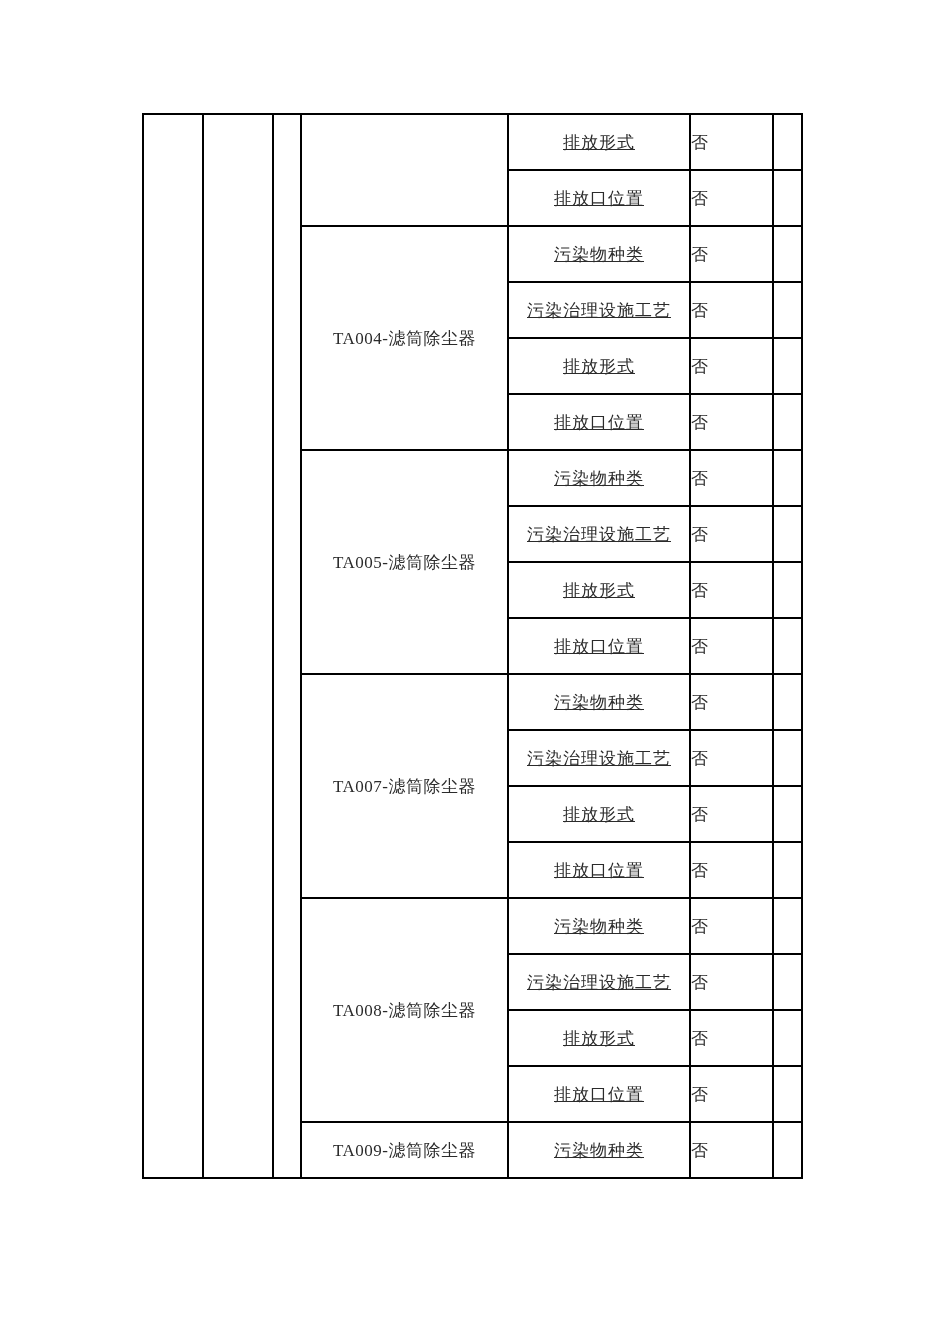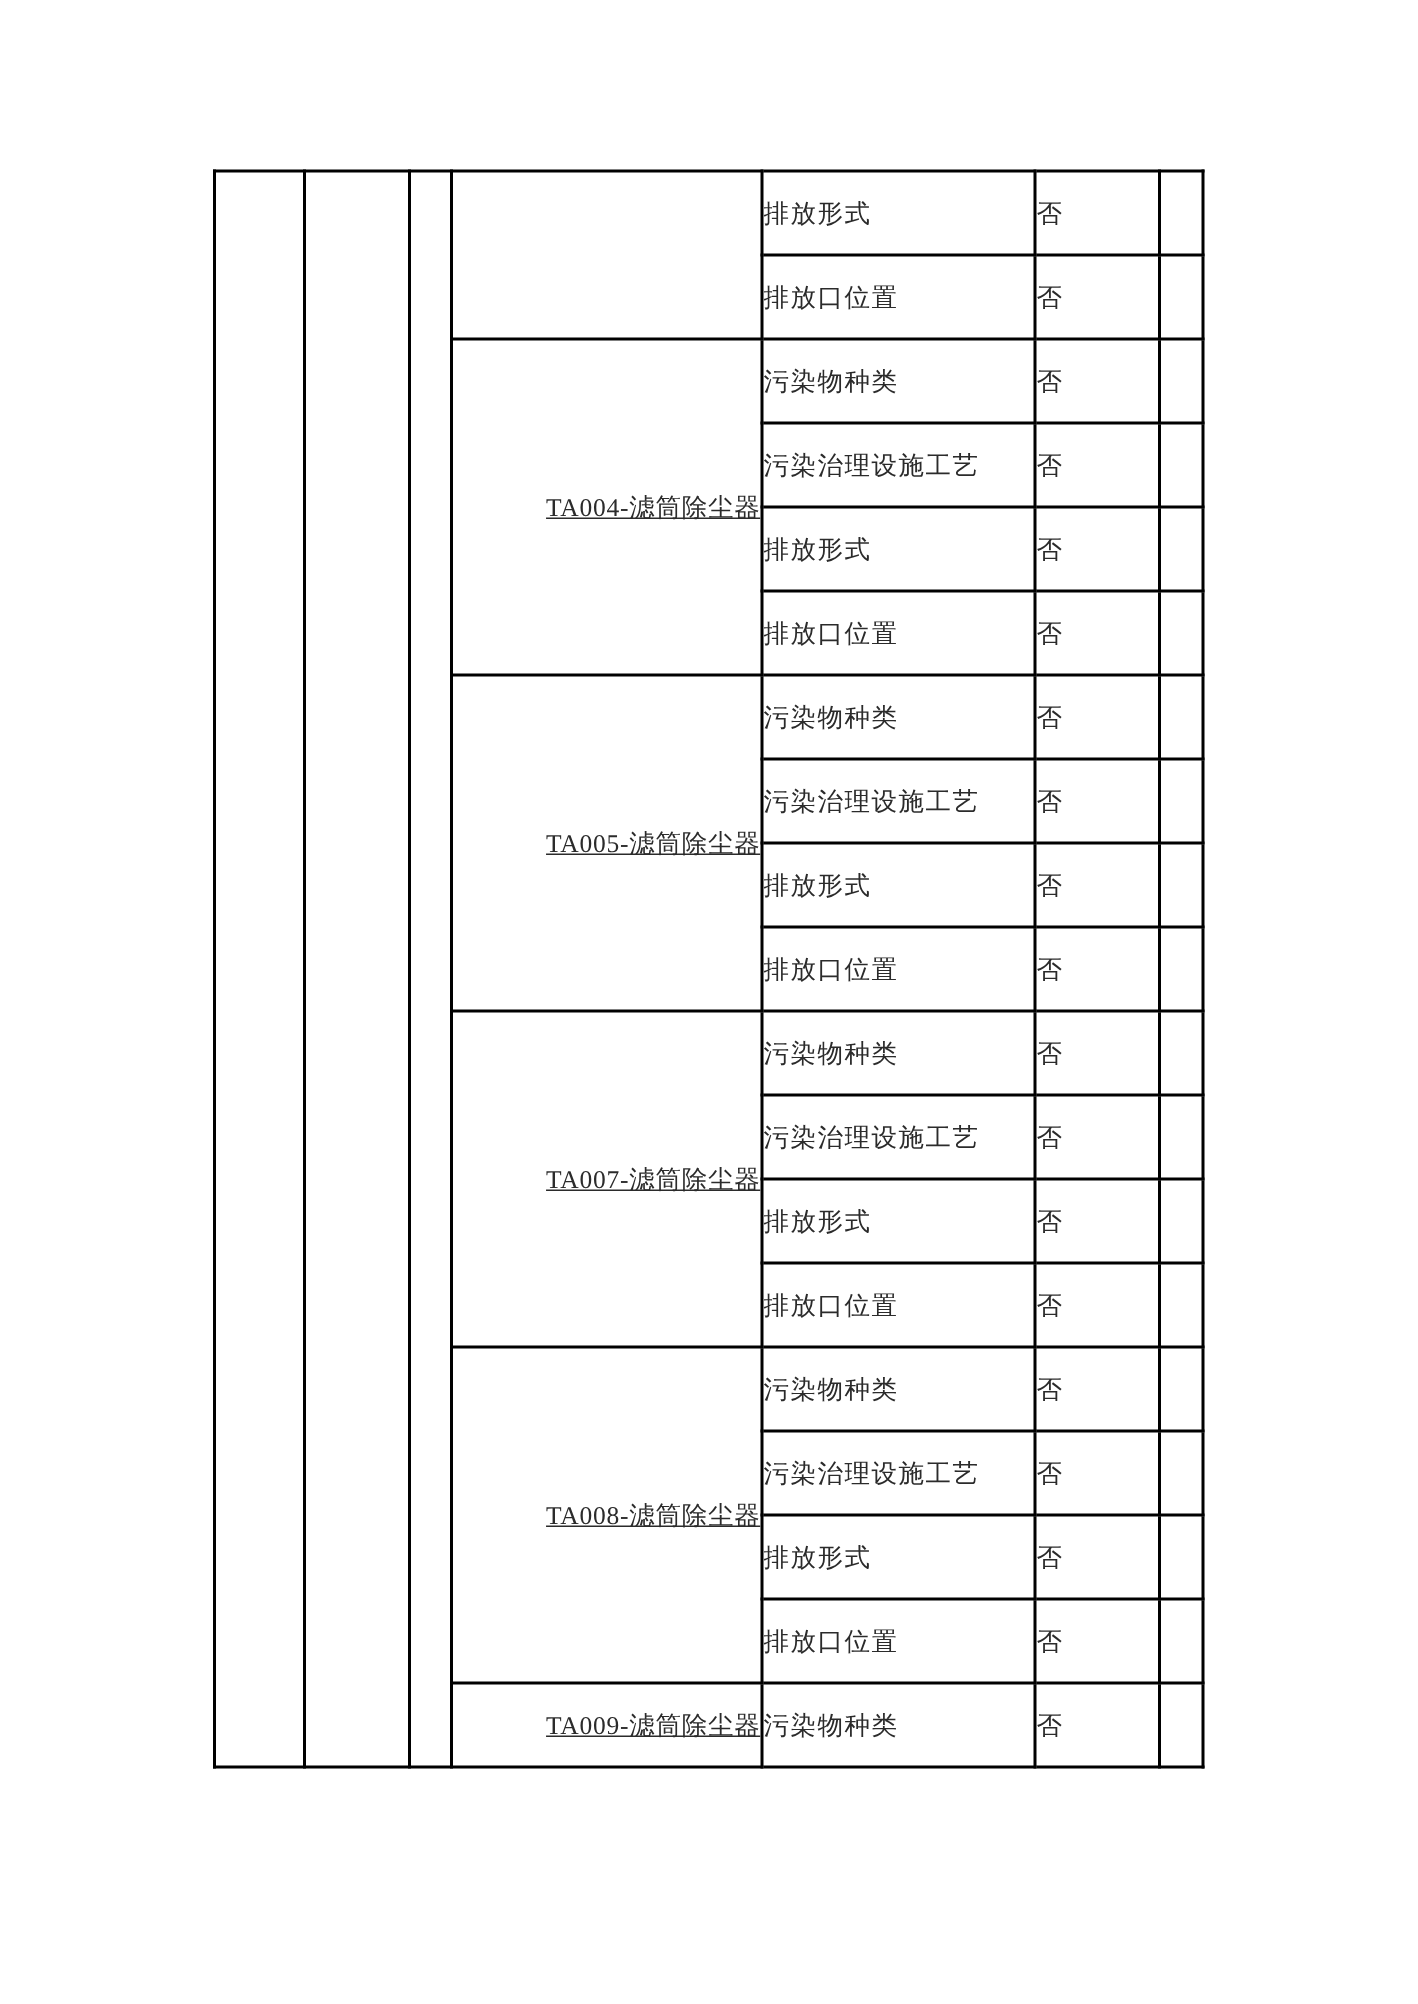--- a/index.html
+++ b/index.html
@@ -29,26 +29,27 @@
     font-size: 17px;
     color: var(--text-color, #2b2b2b);
     vertical-align: middle;
     overflow: hidden;
     white-space: nowrap;
   }
   .cell-spacer {
     background: transparent;
   }
   .cell-facility {
-    text-align: right;
+    text-align: center;
     letter-spacing: 0.5px;
-    text-decoration: underline;
   }
   .cell-item {
+    text-align: center;
     letter-spacing: 1px;
+    text-decoration: underline;
   }
   .cell-answer {
     text-align: left;
     padding-left: 11px;
   }
   .cell-trailing {
     background: transparent;
   }
 </style>
 </head>

